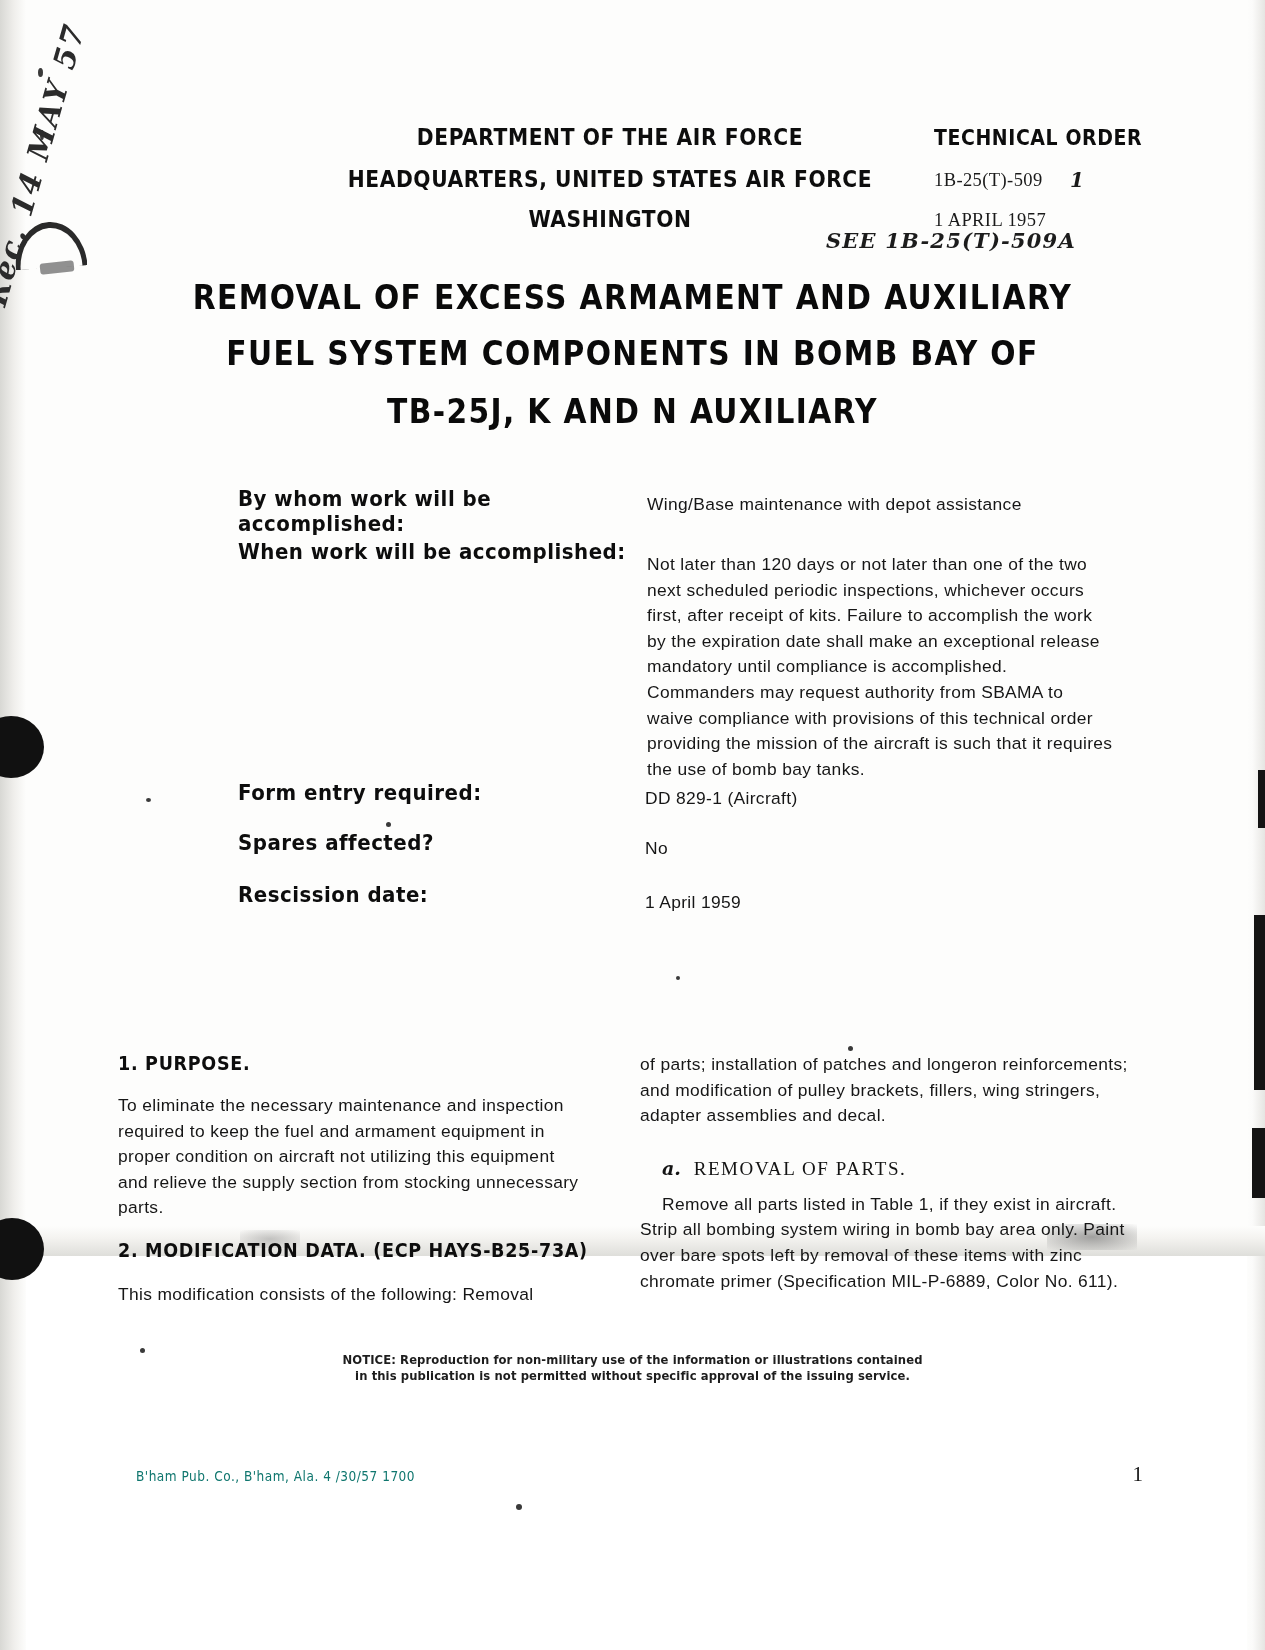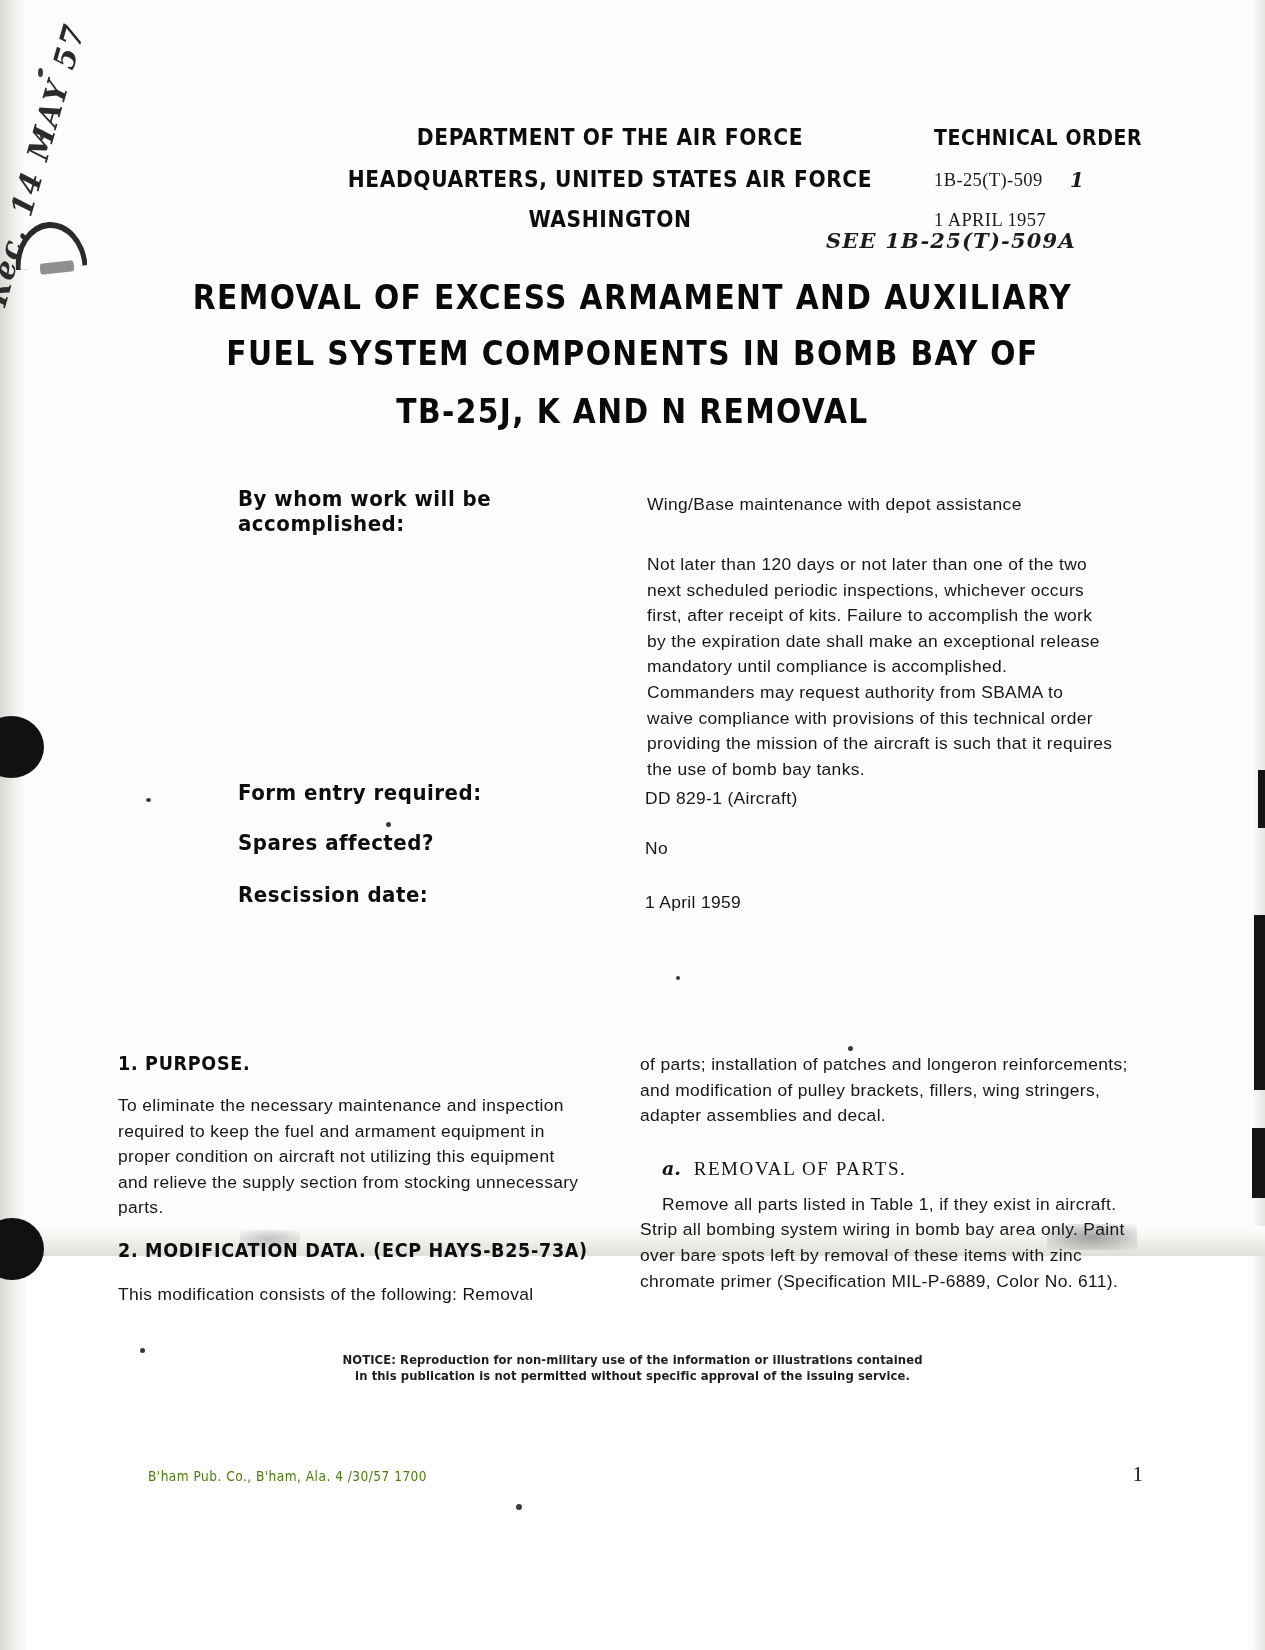--- a/index.html
+++ b/index.html
@@ -156,23 +156,23 @@
   .indent { text-indent:22px; }
 
   
   .notice {
     position:absolute; left:0; top:1352px; width:1265px; text-align:center;
     font-family:"DejaVu Sans","Liberation Sans", sans-serif;
     font-size:11.6px; line-height:16px; font-weight:700; color:#1d1d1d;
     letter-spacing:.1px;
   }
   .imprint {
-    position:absolute; left:148px; top:1468px;
-    font-family:"Liberation Sans Narrow","DejaVu Sans Condensed","Liberation Sans", sans-serif;
-    font-size:13.5px; letter-spacing:.5px; color:#4d7c0f;
+    position:absolute; left:136px; top:1468px;
+    font-family:"Liberation Sans Narrow","DejaVu Sans Condensed","Liberation Sans", sans-serif;
+    font-size:13.5px; letter-spacing:.5px; color:#0f766e;
   }
   .pageno {
     position:absolute; right:122px; top:1462px;
     font-family:"Liberation Serif", serif; font-size:21px; color:#141414;
   }
 
   
   .dot { position:absolute; background:#3a3a3a; border-radius:50%; }
 </style>
 </head>
@@ -211,25 +211,26 @@
   <div class="hdr-to gothic-c">TECHNICAL ORDER</div>
   <div class="hdr-to-num">1B-25(T)-509</div>
   <div class="hdr-to-mark">1</div>
   <div class="hdr-date">1 APRIL 1957</div>
 
   <div class="handwrite-see">SEE  1B-25(T)-509A</div>
   <div class="handwrite-margin">Rec. 14 MAY 57</div>
 
   <div class="title-line t1">REMOVAL OF EXCESS ARMAMENT AND AUXILIARY</div>
   <div class="title-line t2">FUEL SYSTEM COMPONENTS IN BOMB BAY OF</div>
-  <div class="title-line t3">TB-25J, K AND N REMOVAL</div>
+  <div class="title-line t3">TB-25J, K AND N AUXILIARY</div>
 
   <div class="fld-label" style="left:238px; top:486px; width:420px;">By whom work will be accomplished:</div>
   <div class="fld-value body-serif" style="left:647px; top:492px; width:500px;">Wing/Base maintenance with depot assistance</div>
 
+  <div class="fld-label" style="left:238px; top:539px; width:420px;">When work will be accomplished:</div>
   <div class="fld-value body-serif" style="left:647px; top:552px; width:466px; text-align:left;">Not later than 120 days or not later than one of the two next scheduled periodic inspections, whichever occurs first, after receipt of kits. Failure to accomplish the work by the expiration date shall make an exceptional release mandatory until compliance is accomplished. Commanders may request authority from SBAMA to waive compliance with provisions of this technical order providing the mission of the aircraft is such that it requires the use of bomb bay tanks.</div>
 
   <div class="fld-label" style="left:238px; top:780px; width:420px;">Form entry required:</div>
   <div class="fld-value body-serif" style="left:645px; top:786px; width:460px;">DD 829-1 (Aircraft)</div>
 
   <div class="fld-label" style="left:238px; top:830px; width:420px;">Spares affected?</div>
   <div class="fld-value body-serif" style="left:645px; top:836px; width:460px;">No</div>
 
   <div class="fld-label" style="left:238px; top:882px; width:420px;">Rescission date:</div>
   <div class="fld-value body-serif" style="left:645px; top:890px; width:460px;">1 April 1959</div>

